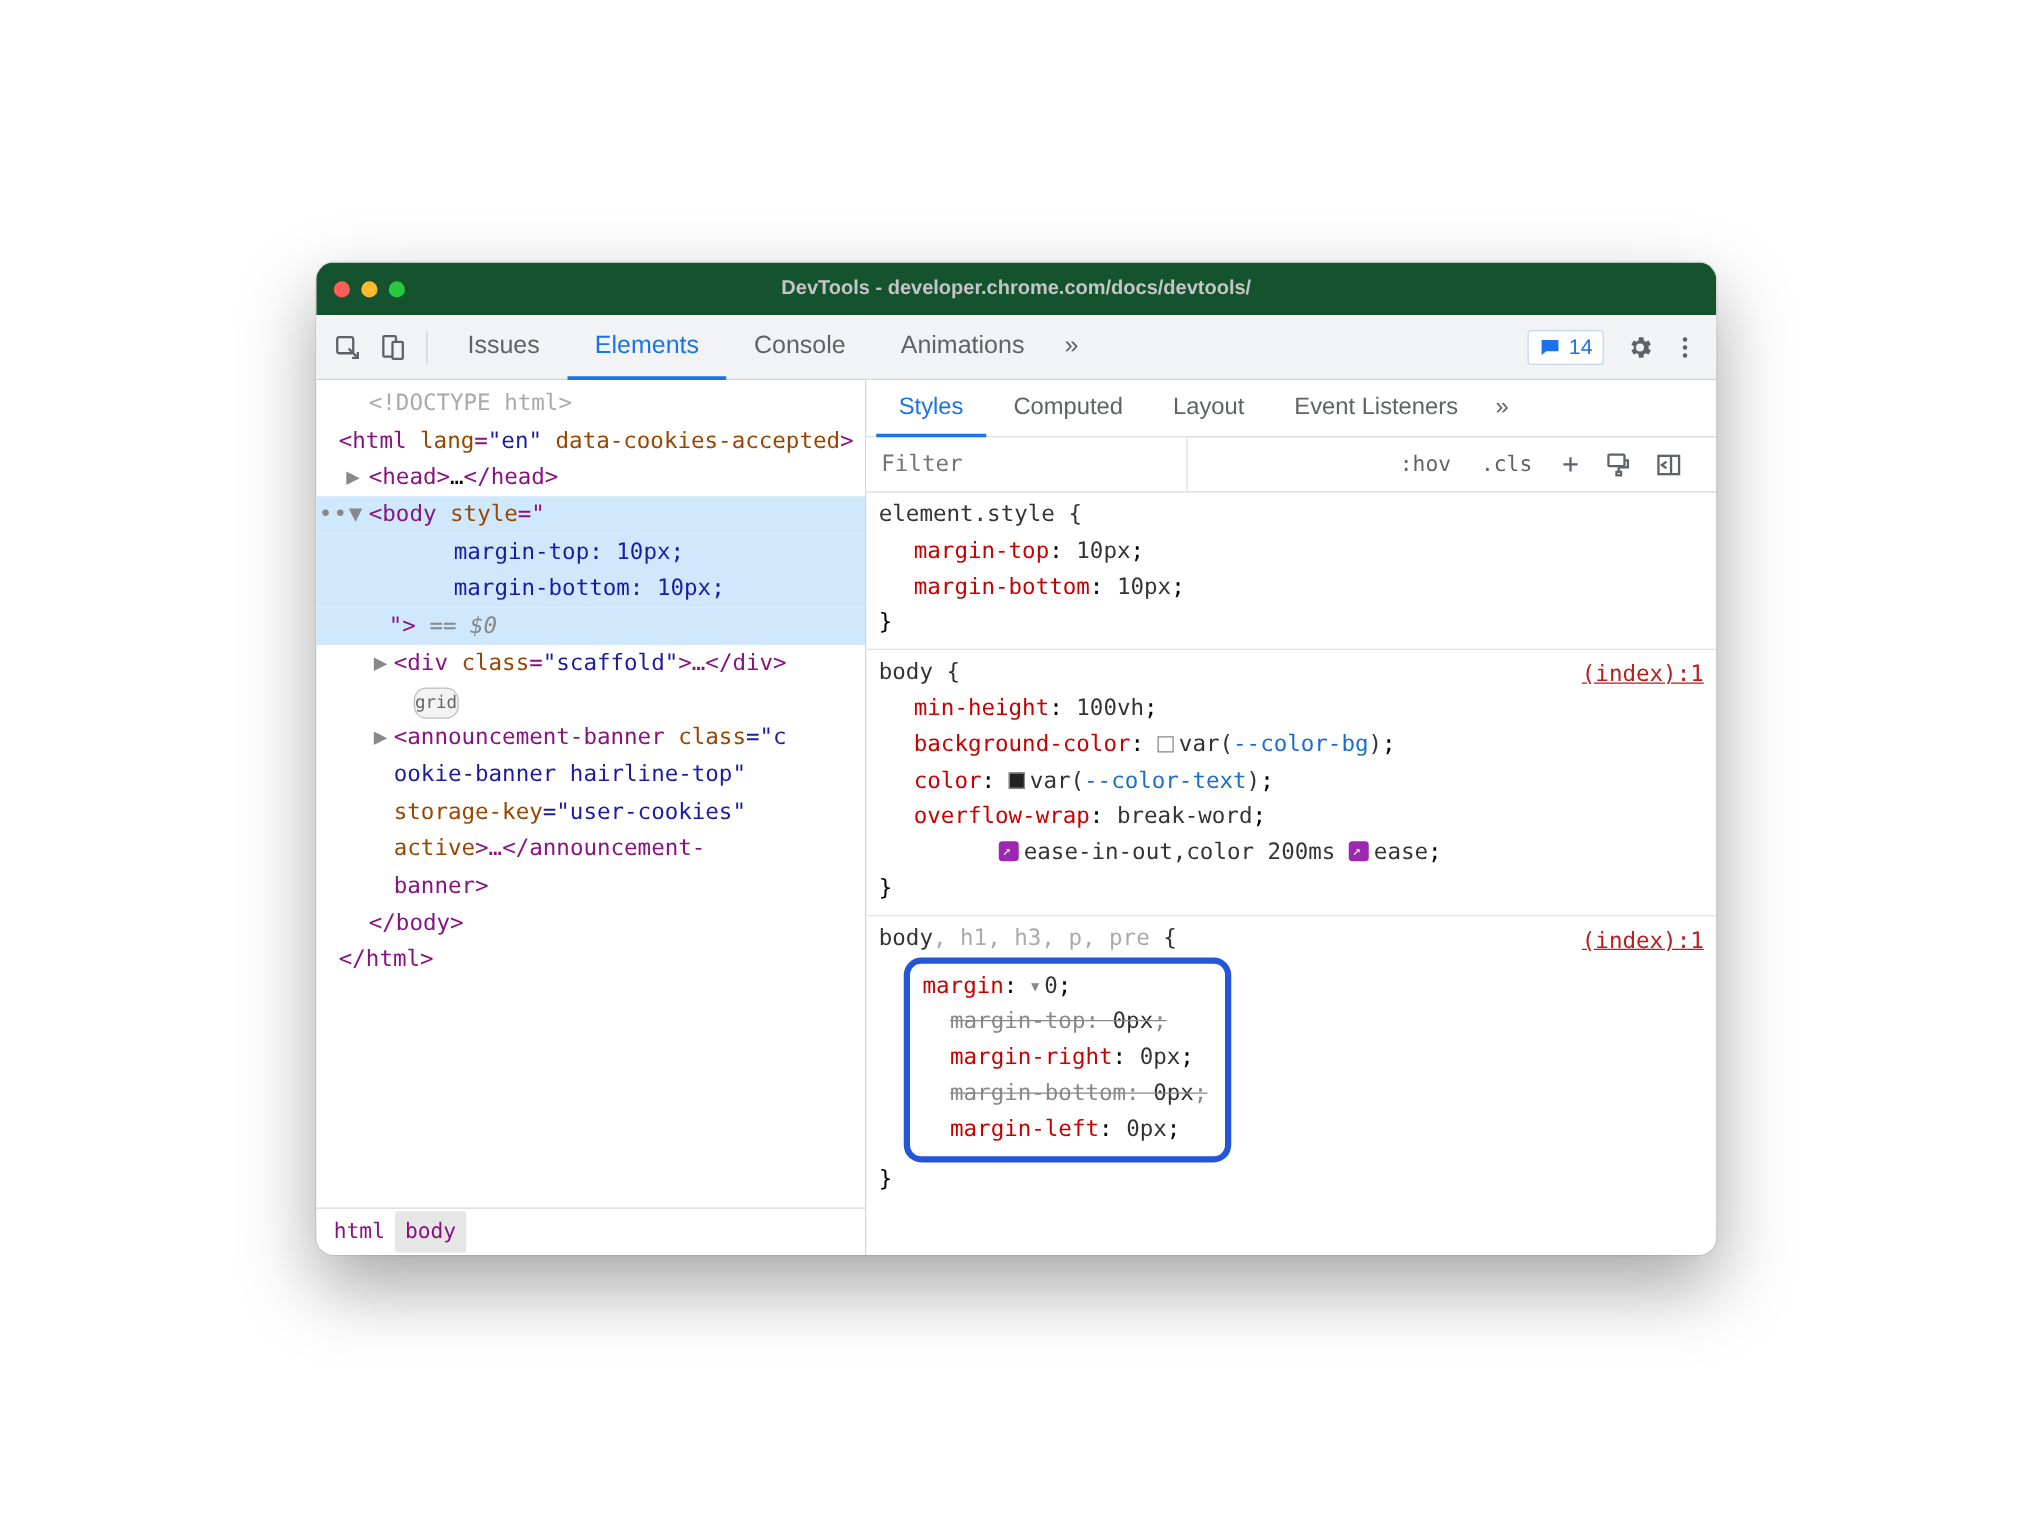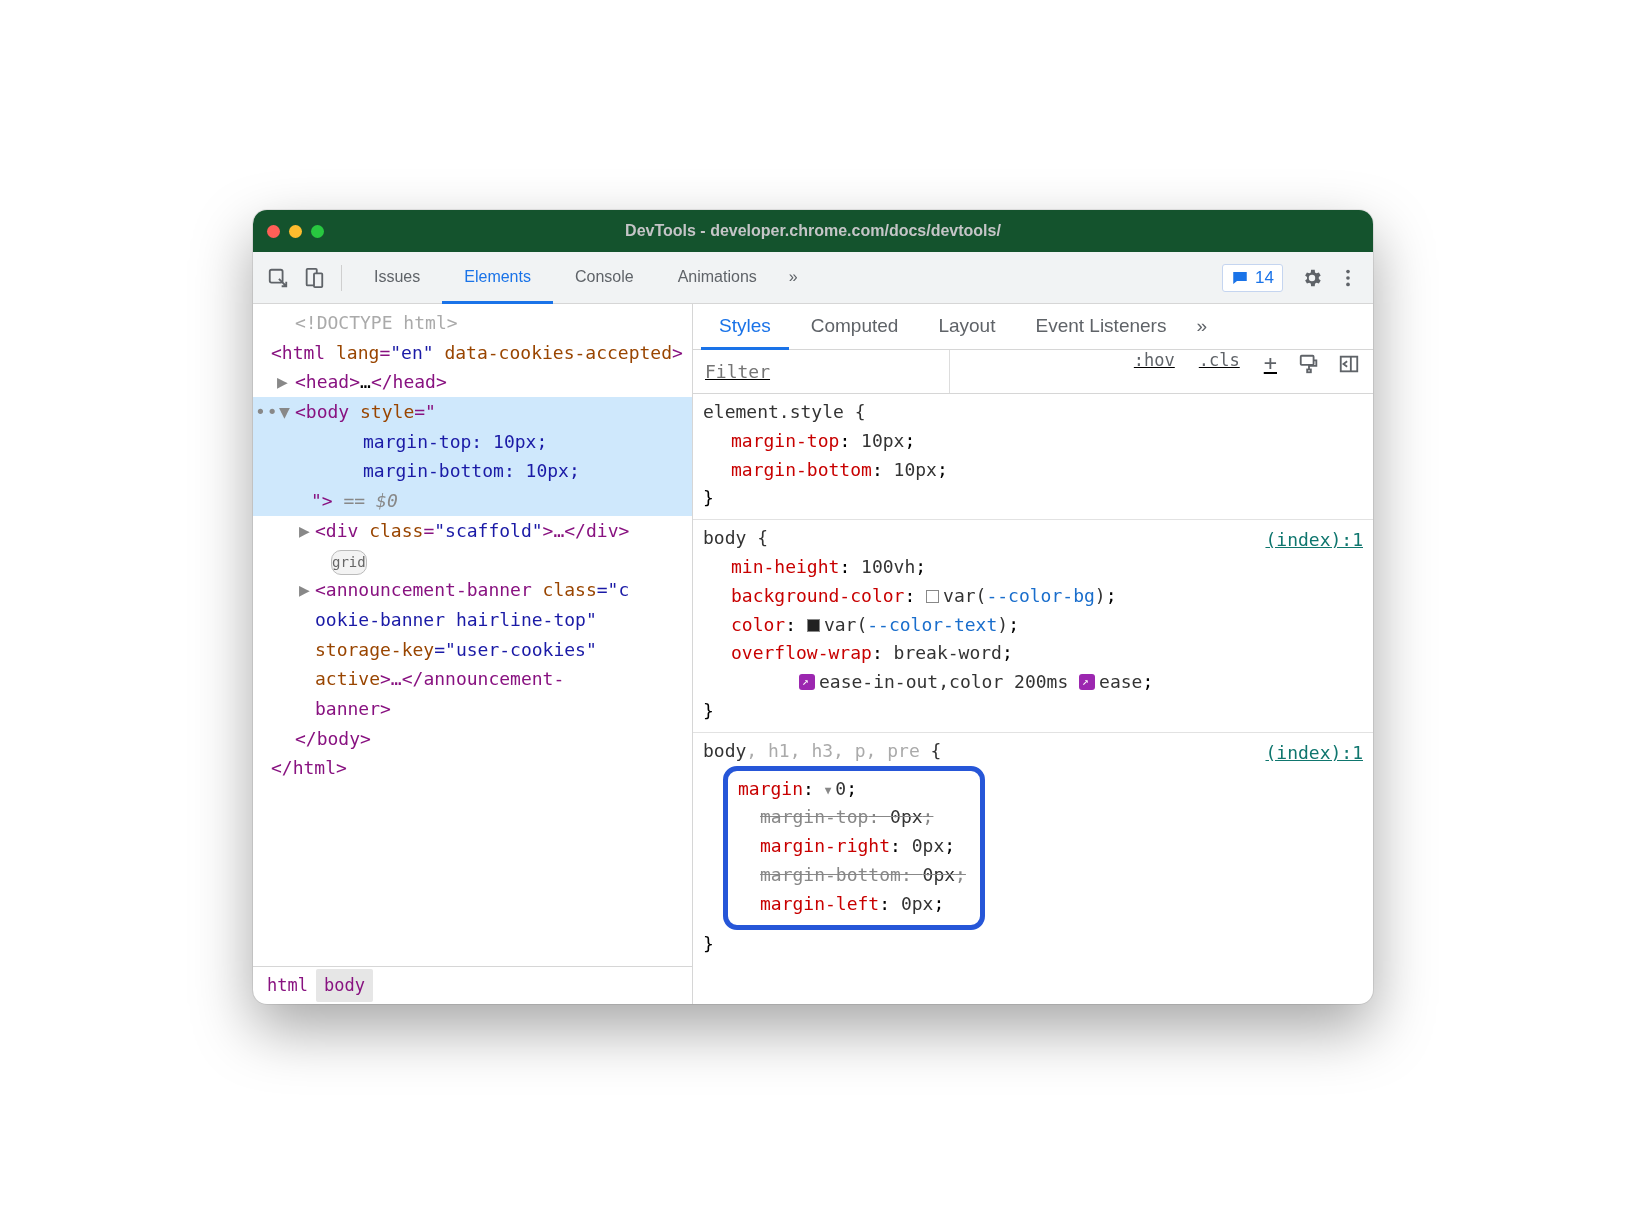--- a/index.html
+++ b/index.html
@@ -51,21 +51,21 @@
     gap: 2px;
     color: #5f6368;
   }
   .tb-icon { width: 34px; height:34px; display:flex; align-items:center; justify-content:center; color:#5f6368; }
   .tb-icon svg { width:22px; height:22px; }
   .vsep { width:1px; height:26px; background:#cfcfcf; margin:0 8px; }
   .main-tabs { display:flex; align-items:stretch; height:100%; }
   .main-tab {
     padding:0 22px;
     display:flex; align-items:center;
-    font-size:16px; color:#5f6368; cursor:pointer;
+    font-size:20px; color:#5f6368; cursor:pointer;
     border-bottom:3px solid transparent;
     margin-bottom:-1px;
   }
   .main-tab.active { color:#1a73e8; border-bottom-color:#1a73e8; }
   .tb-spacer { flex:1; }
   .msg-badge {
     border:1px solid #c5d5f0;
     border-radius:3px;
     padding:3px 8px;
     display:flex; align-items:center; gap:6px;
@@ -94,30 +94,30 @@
   }
   .crumb.sel { background:#e6e6e6; padding:2px 8px; border-radius:2px;}
   
   .pane-right { flex:1; display:flex; flex-direction:column; font-family:Menlo, Consolas, monospace; font-size:18px; }
   .subtabs {
     height:46px; display:flex; align-items:center; border-bottom:1px solid #d6d6d6;
     padding-left:8px; gap:4px;
   }
   .subtab { padding:0 18px; height:100%; display:flex; align-items:center; font-size:19px; color:#5f6368; cursor:pointer; font-family:"Helvetica Neue",Arial,sans-serif; border-bottom:3px solid transparent; margin-bottom:-1px;}
   .subtab.active { color:#1a73e8; border-bottom-color:#1a73e8;}
-  .filterrow { height:44px; border-bottom:1px solid #d6d6d6; display:flex; gap:12px; padding-right:10px;text-decoration:underline;}
+  .filterrow { height:44px; border-bottom:1px solid #d6d6d6; display:flex; align-items:center; gap:12px; padding-right:24px;}
   .filterrow input { border:none; outline:none; height:100%; flex:0 0 240px; font-size:18px; padding:0 12px; font-family:inherit; border-right:1px solid #ddd; color:#555;}
   .fr-spacer{flex:1;}
   .fr-btn { color:#5f6368; font-size:17px; padding:0 6px; cursor:pointer;}
   .fr-icn { width:28px;height:28px; display:flex;align-items:center;justify-content:center; color:#5f6368;}
   .rules { flex:1; overflow:auto; }
   .rule { padding: 4px 10px 6px 10px; border-bottom:1px solid #e2e2e2; line-height:1.6; position:relative;}
   .sel-text { color:#333; }
   .sel-text .dim { color:#aaa;}
-  .src { position:absolute; right:10px; top:6px; color:#0f766e; text-decoration:underline; cursor:pointer;}
+  .src { position:absolute; right:10px; top:6px; color:#b91c1c; text-decoration:underline; cursor:pointer;}
   .propline { padding-left:28px;}
   .prop { color:#c80000;}
   .val { color:#333;}
   .varlink { color:#1a6ecc;}
   .strike { text-decoration:line-through; color:#888;}
   .strike .prop { color:#888;}
   .swatch { display:inline-block; width:13px; height:13px; border:1px solid #888; vertical-align:-1px; margin-right:4px;}
   .swatch.white{background:#fff;}
   .swatch.black{background:#222;}
   .swatch.purple{background:#9c27b0; border-radius:3px; border:none; width:16px;height:16px; vertical-align:-2px; position:relative;}

